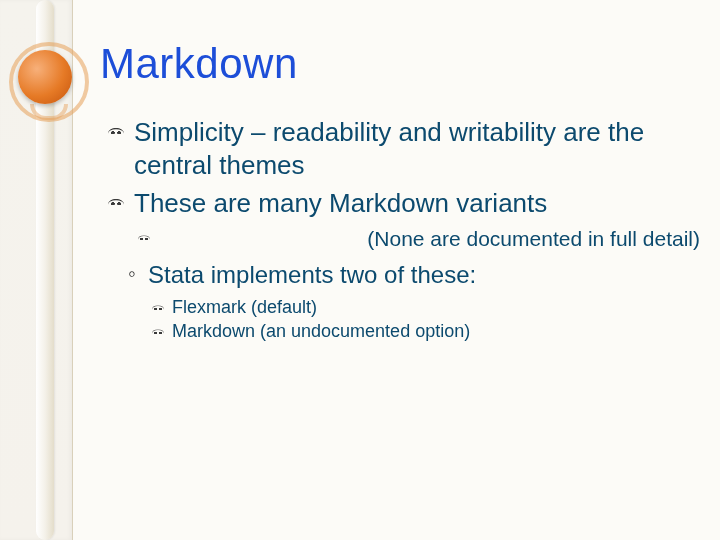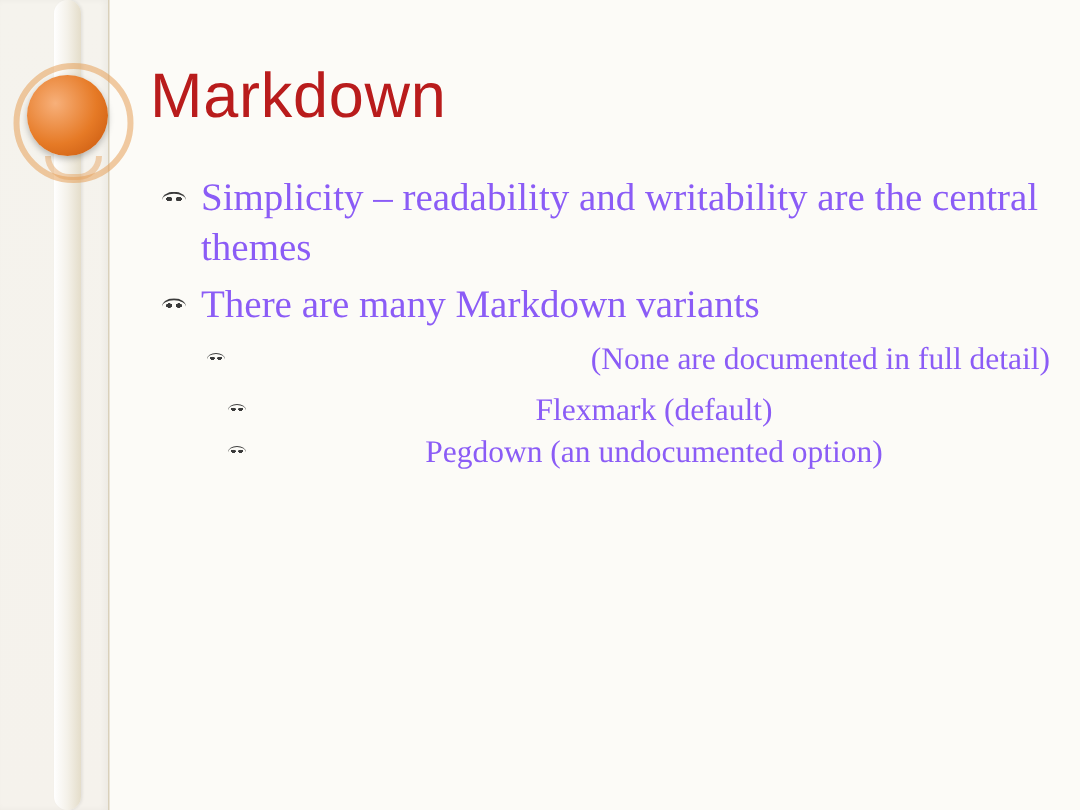--- a/index.html
+++ b/index.html
@@ -75,31 +75,30 @@
   }
   
   .content {
     position: absolute;
     left: 100px;
     right: 20px;
     top: 40px;
   }
   h1.title {
     margin: 0 0 28px 0;
-    color: #b91c1c;
+    color: #1d4ed8;
     font-weight: 400;
     font-size: 42px;
     letter-spacing: .5px;
   }
   .bullets {
-    color: #8b5cf6;
+    color: #0c4a6e;
     font-size: 26px;
     line-height: 1.25;
     margin-left: 8px;
-    font-family: Liberation Serif, serif;
   }
   .l1 {
     position: relative;
     padding-left: 26px;
     margin-bottom: 6px;
   }
   .l1::before {
     content: "\1D4D8"; 
   }
   
@@ -147,24 +146,23 @@
   .l2open::before {
     content: "◦";
     position: absolute;
     left: 0;
     top: 0;
     font-size: 22px;
     color: #3A3A3A;
   }
   .l3 {
     position: relative;
-    font-size: 21px;
+    font-size: 18px;
     padding-left: 20px;
     margin: 2px 0 2px 44px;
-    text-align: center;
   }
   .gap { height: 18px; }
 </style>
 </head>
 <body>
 
 <div class="slide">
   <div class="sidebar"></div>
   <div class="front-rail"></div>
   <div class="mic-ring"></div>
@@ -174,34 +172,37 @@
   <div class="content">
     <h1 class="title">Markdown</h1>
 
     <div class="bullets">
 
       <div class="l1 curly">
         <span>Simplicity – readability and writability are the central themes</span>
       </div>
 
       <div class="l1 curly">
-        <span>There are many Markdown variants</span>
+        <span>These are many Markdown variants</span>
       </div>
 
       <div class="l2 curly-sm">
         <span>(None are documented in full detail)</span>
       </div>
 
+      <div class="l2open">
+        <span>Stata implements two of these:</span>
+      </div>
 
       <div class="l3 curly-sm">
         <span>Flexmark (default)</span>
       </div>
 
       <div class="l3 curly-sm">
-        <span>Pegdown (an undocumented option)</span>
+        <span>Markdown (an undocumented option)</span>
       </div>
 
       <div class="gap"></div>
 
 
     </div>
   </div>
 </div>
 
 </body></html>

